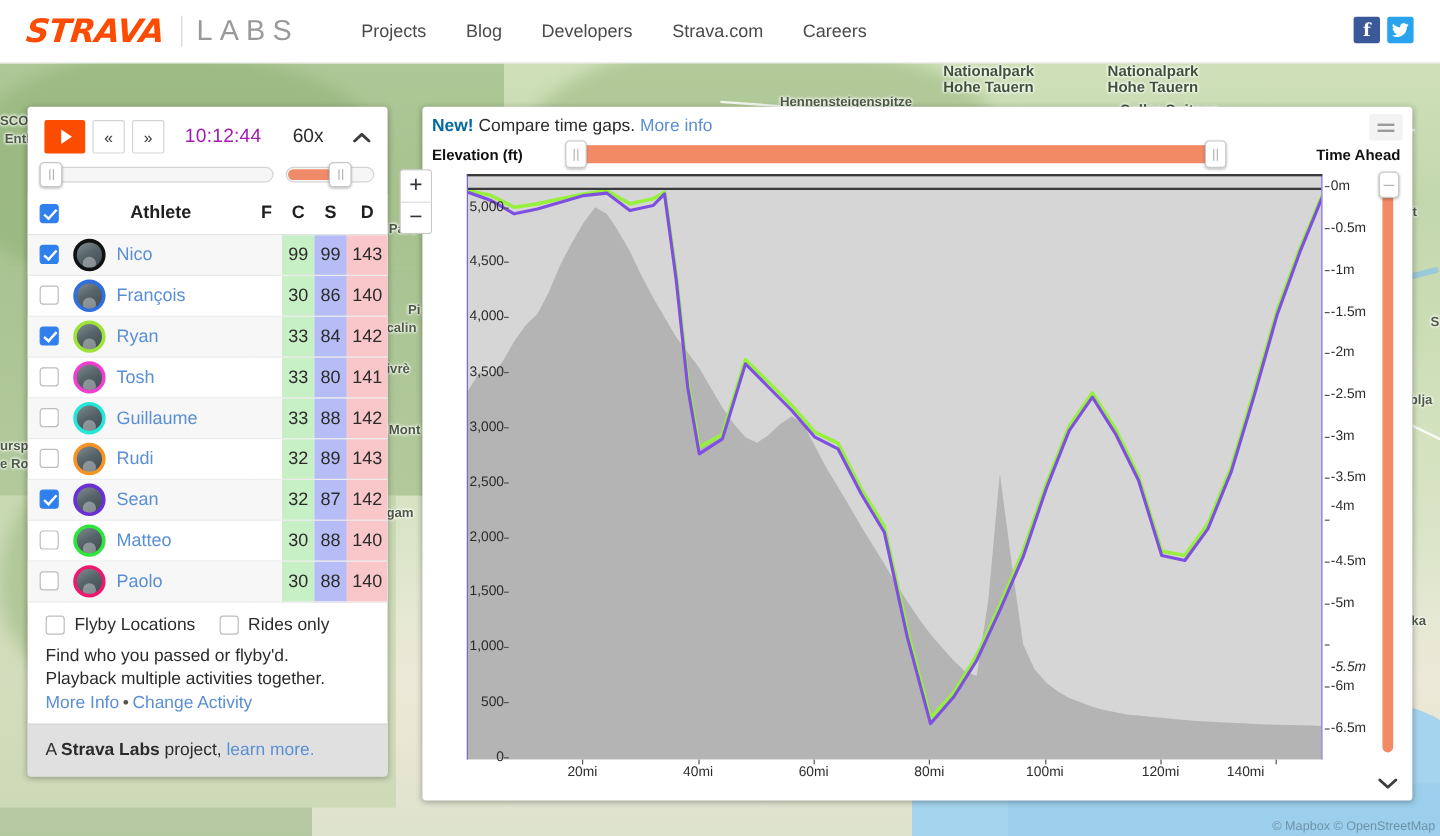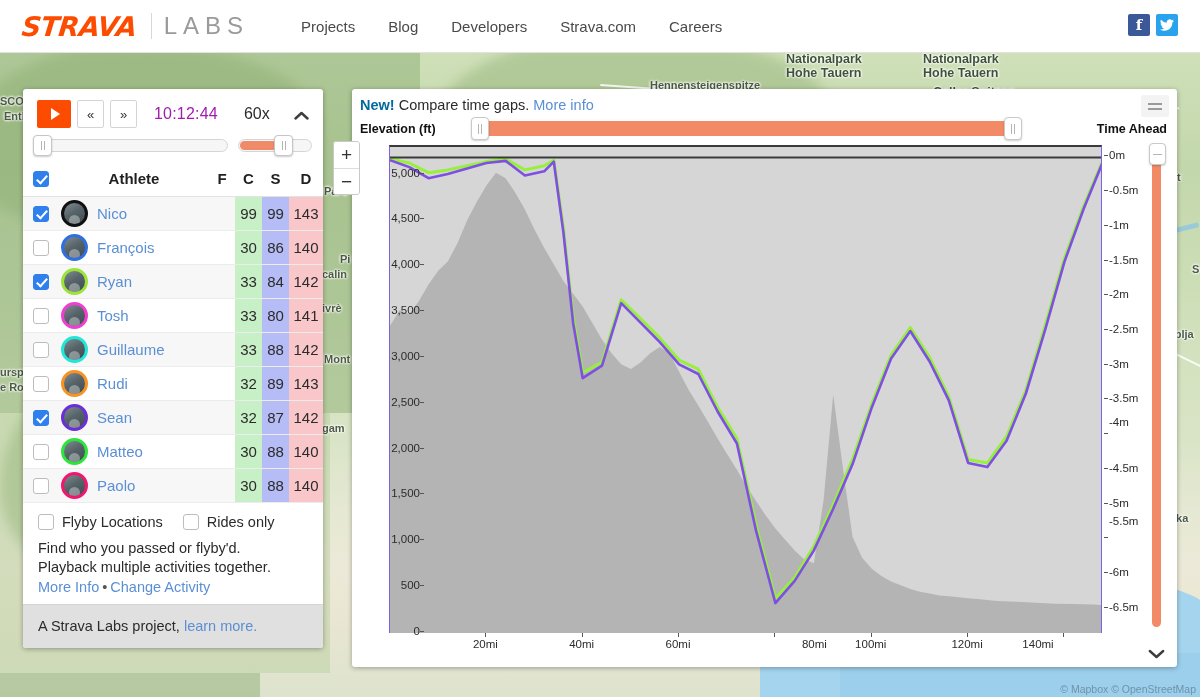--- a/index.html
+++ b/index.html
@@ -195,21 +195,21 @@
   .opt { display:flex; align-items:center; gap:8px; font-size:14.5px; color:#2b2b2b; }
   .opt + .opt { margin-left:20px; }
   .blurb { font-size:14.5px; color:#2b2b2b; line-height:19px; }
   .links-line { font-size:14.5px; margin-top:2px; }
   .lnk { color:#5b8fd4; cursor:pointer; }
   .dot-sep { color:#555; margin:0 3px; }
   #labs-footer {
     background:#e0e0e0; padding:13px 0 14px 15px;
     font-size:14.5px; color:#2b2b2b; border-top:1px solid #d5d5d5;
   }
-  #labs-footer b { font-weight:normal; }
+  #labs-footer b { font-weight:bold; }
 
   
   #chart-panel {
     position:absolute; left:352px; top:89px; width:825px; height:578px;
     background:#fff; border-radius:3px;
     box-shadow:0 1px 5px rgba(0,0,0,.32); z-index:9;
   }
   #banner {
     position:absolute; left:8px; top:8px; font-size:14.5px; white-space:nowrap;
   }
@@ -634,35 +634,35 @@
       <div class="ytick-right" style="top: 274.7px;">-3m</div>
       <div class="tick-mark-r" style="top: 274.7px;"></div>
       <div class="ytick-right" style="top: 309.414px;">-3.5m</div>
       <div class="tick-mark-r" style="top: 309.414px;"></div>
       <div class="ytick-right" style="top: 333px;">-4m</div>
       <div class="tick-mark-r" style="top: 344.129px;"></div>
       <div class="ytick-right" style="top: 378.843px;">-4.5m</div>
       <div class="tick-mark-r" style="top: 378.843px;"></div>
       <div class="ytick-right" style="top: 413.557px;">-5m</div>
       <div class="tick-mark-r" style="top: 413.557px;"></div>
-      <div class="ytick-right" style="top: 432px;">-5.5m</div>
+      <div class="ytick-right" style="top: 467px; font-style: italic;">-5.5m</div>
       <div class="tick-mark-r" style="top: 448.271px;"></div>
       <div class="ytick-right" style="top: 482.986px;">-6m</div>
       <div class="tick-mark-r" style="top: 482.986px;"></div>
       <div class="ytick-right" style="top: 517.7px;">-6.5m</div>
       <div class="tick-mark-r" style="top: 517.7px;"></div>
     </div>
   <div id="x-ticks">
       <div class="xtick" style="left: 133.351px;">20mi</div>
       <div class="xtick-mark" style="left: 133.351px;"></div>
       <div class="xtick" style="left: 229.703px;">40mi</div>
       <div class="xtick-mark" style="left: 229.703px;"></div>
       <div class="xtick" style="left: 326.054px;">60mi</div>
       <div class="xtick-mark" style="left: 326.054px;"></div>
-      <div class="xtick" style="left: 422.405px; margin-left: 40px;">80mi</div>
+      <div class="xtick" style="left: 422.405px;">80mi</div>
       <div class="xtick-mark" style="left: 422.405px;"></div>
       <div class="xtick" style="left: 518.757px;">100mi</div>
       <div class="xtick-mark" style="left: 518.757px;"></div>
       <div class="xtick" style="left: 615.108px;">120mi</div>
       <div class="xtick-mark" style="left: 615.108px;"></div>
       <div class="xtick" style="left: 686px;">140mi</div>
       <div class="xtick-mark" style="left: 711.459px;"></div>
     </div>
 
   <div id="vscroll">

